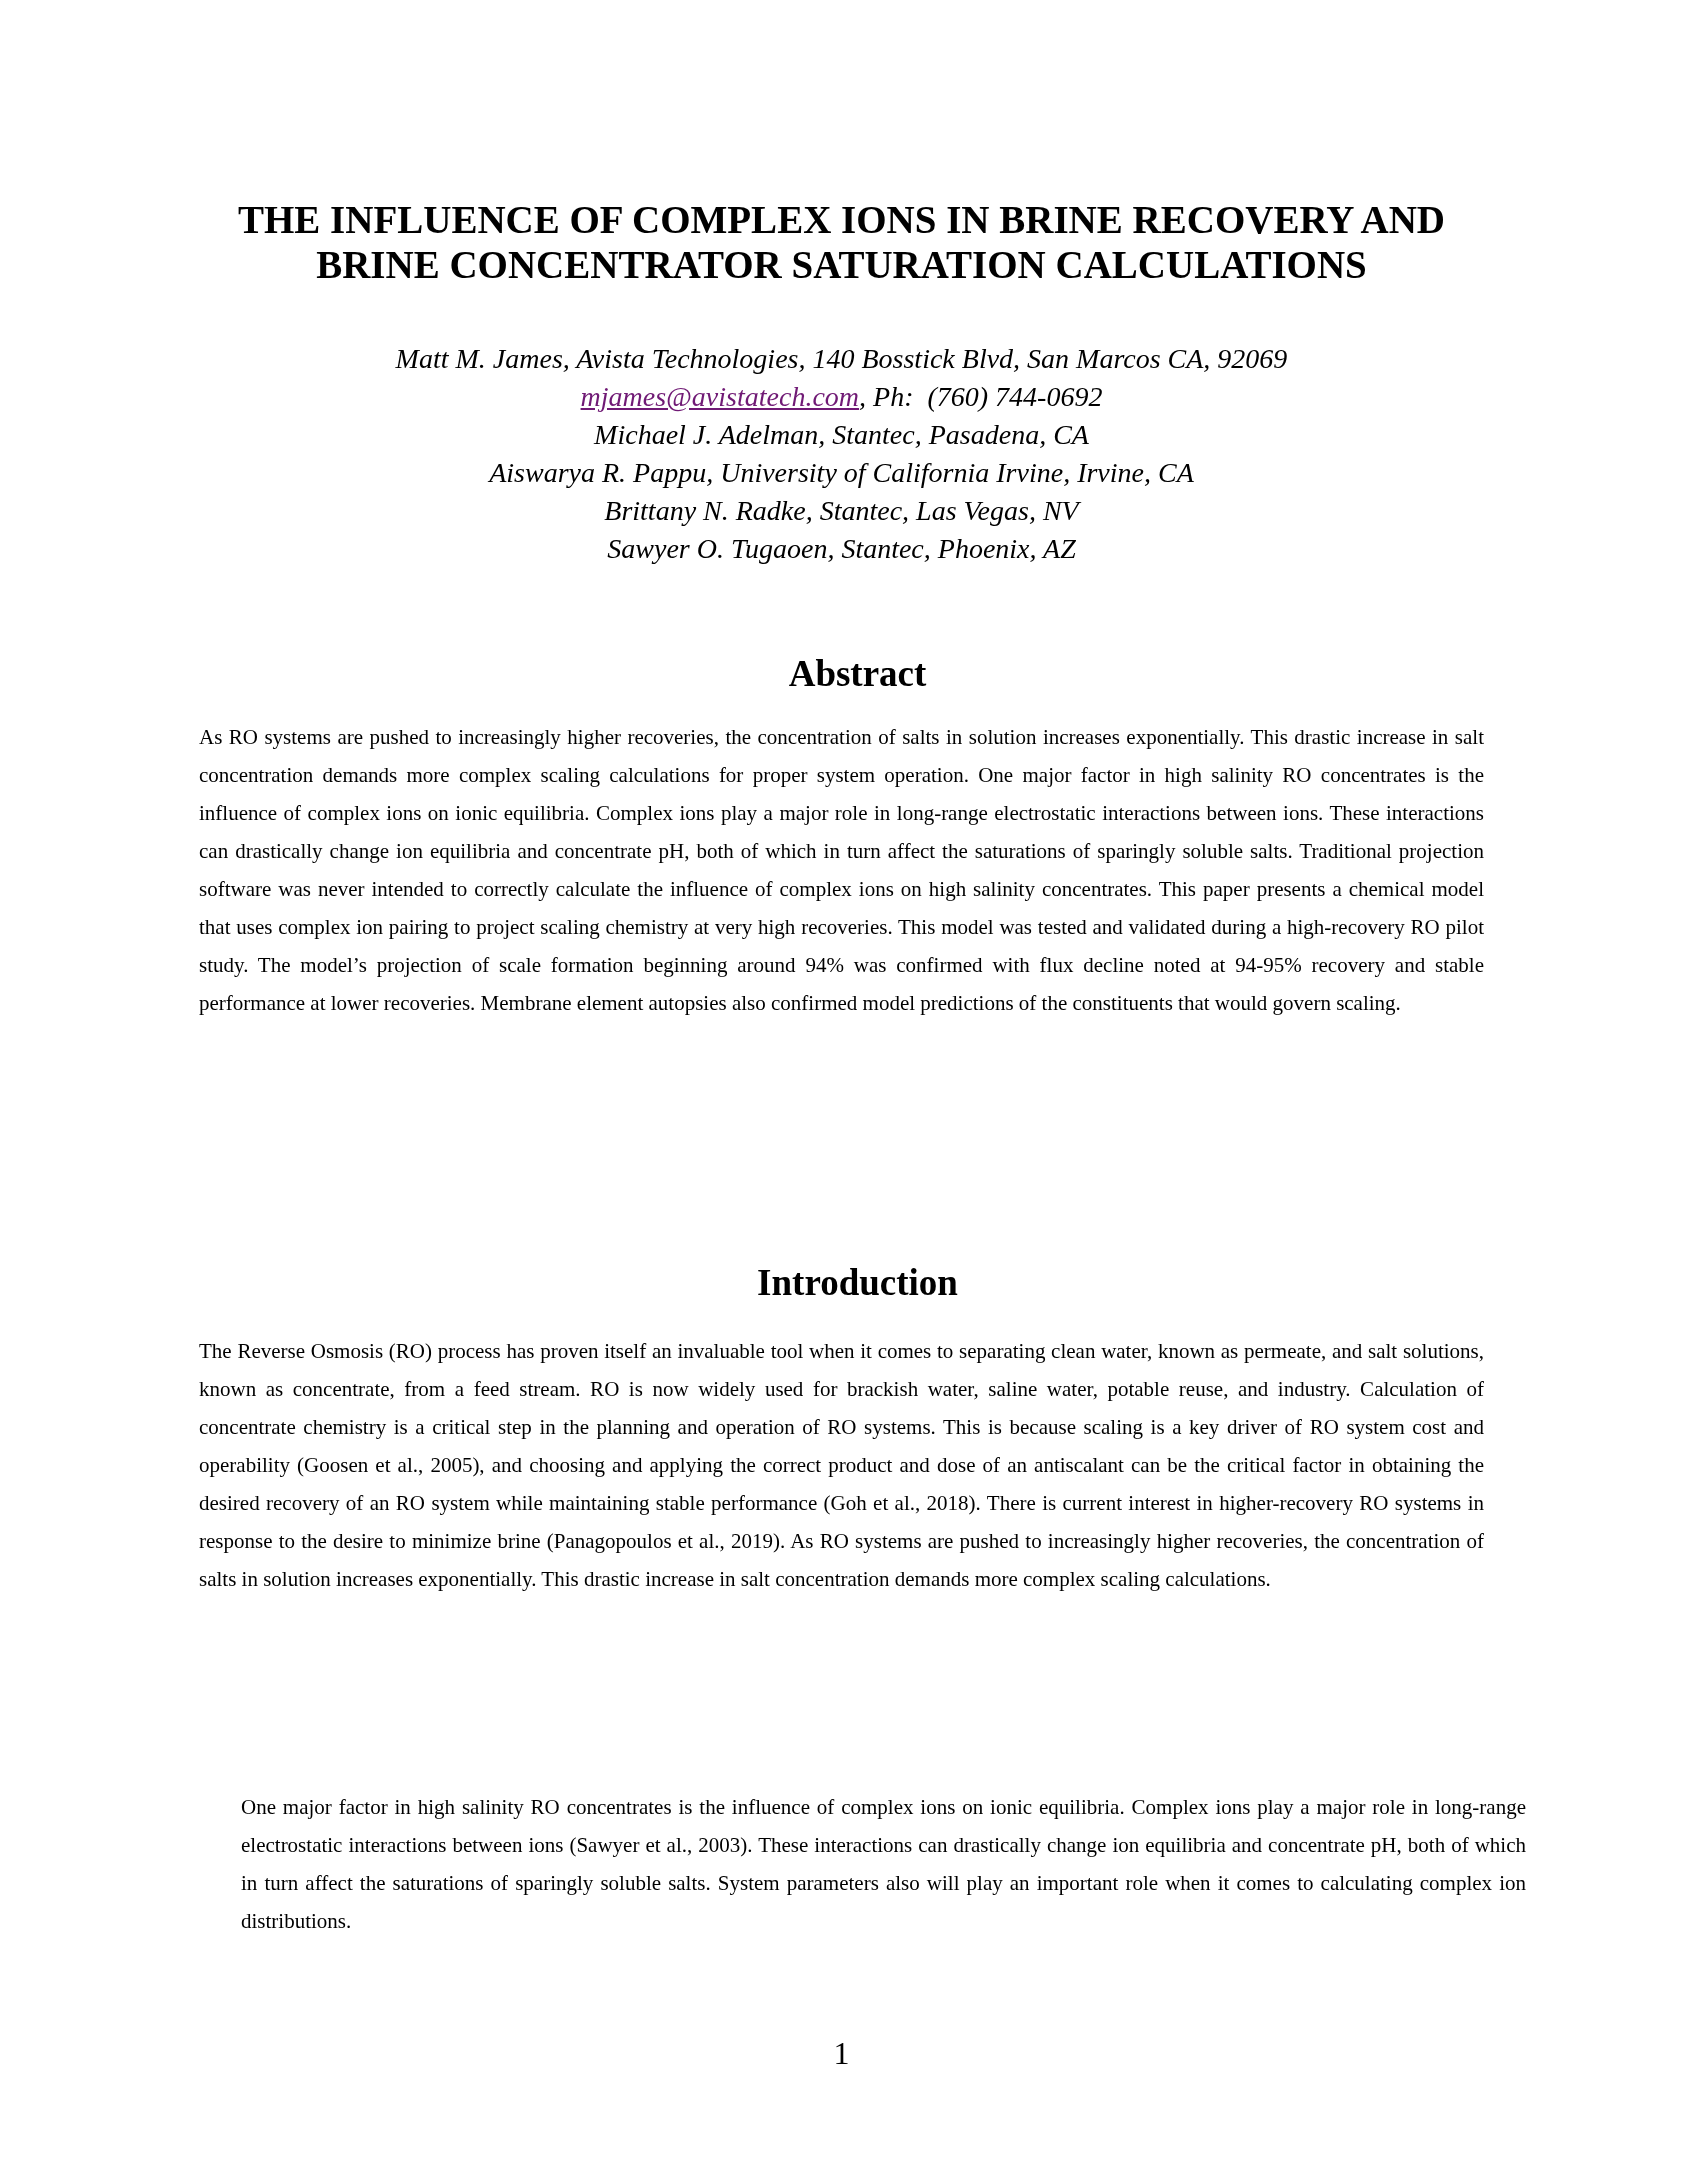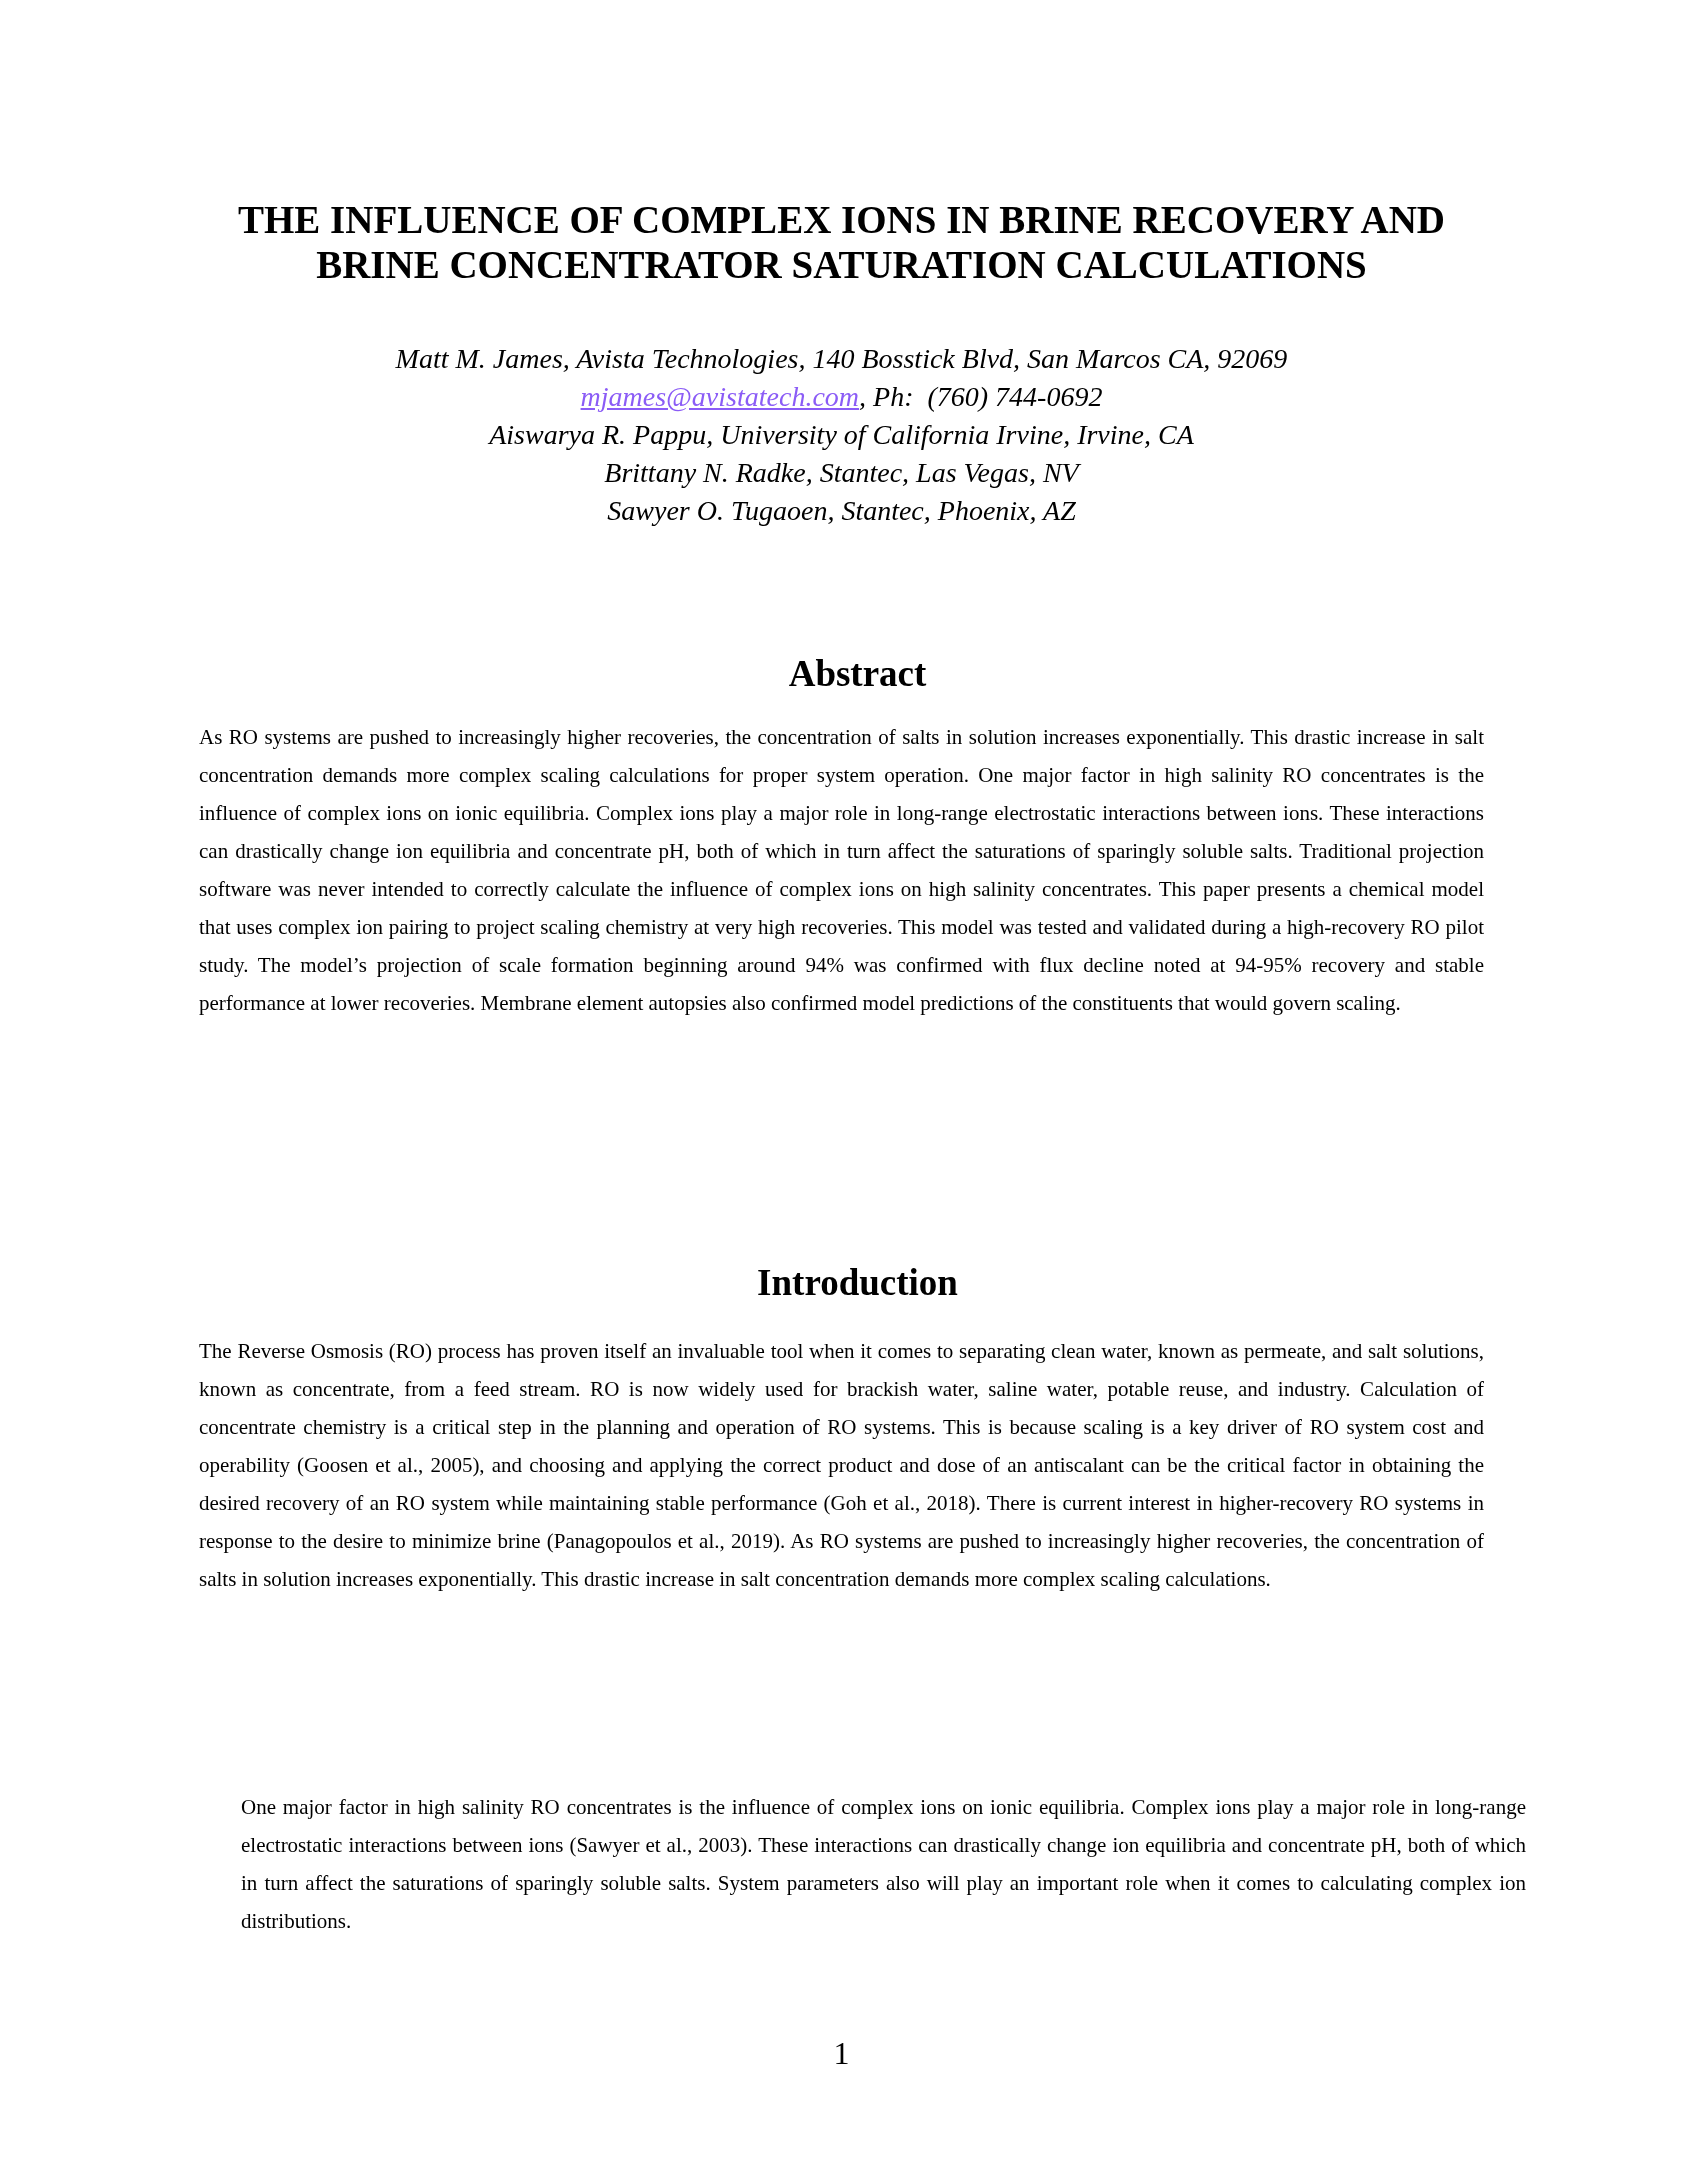--- a/index.html
+++ b/index.html
@@ -33,21 +33,21 @@
     top: 340px;
     left: 198px;
     width: 1287px;
     text-align: center;
     font-style: italic;
     font-size: 28px;
     line-height: 38px;
   }
   .author-line { display: block; }
   .email-link {
-    color: #8b5cf6;
+    color: #701a75;
     text-decoration: underline;
     cursor: pointer;
   }
   .email-suffix { white-space: pre-wrap; }
   .section-heading {
     position: absolute;
     left: 198px;
     width: 1287px;
     margin: 16px;
     text-align: center;
@@ -85,20 +85,21 @@
 <div class="page">
 
   <h1 class="title-block">
     <span class="title-line">THE INFLUENCE OF COMPLEX IONS IN BRINE RECOVERY AND</span>
     <span class="title-line">BRINE CONCENTRATOR SATURATION CALCULATIONS</span>
   </h1>
 
   <div class="authors-block">
     <span class="author-line">Matt M. James, Avista Technologies, 140 Bosstick Blvd, San Marcos CA, 92069</span>
     <span class="author-line"><a class="email-link">mjames@avistatech.com</a><span class="email-suffix">, Ph:  (760) 744-0692</span></span>
+    <span class="author-line">Michael J. Adelman, Stantec, Pasadena, CA</span>
     <span class="author-line">Aiswarya R. Pappu, University of California Irvine, Irvine, CA</span>
     <span class="author-line">Brittany N. Radke, Stantec, Las Vegas, NV</span>
     <span class="author-line">Sawyer O. Tugaoen, Stantec, Phoenix, AZ</span>
   </div>
 
   <h2 class="section-heading abstract-heading">Abstract</h2>
 
   <p class="body-para abstract-body">As RO systems are pushed to increasingly higher recoveries, the concentration of salts in solution increases exponentially. This drastic increase in salt concentration demands more complex scaling calculations for proper system operation. One major factor in high salinity RO concentrates is the influence of complex ions on ionic equilibria. Complex ions play a major role in long-range electrostatic interactions between ions.  These interactions can drastically change ion equilibria and concentrate pH, both of which in turn affect the saturations of sparingly soluble salts. Traditional projection software was never intended to correctly calculate the influence of complex ions on high salinity concentrates. This paper presents a chemical model that uses complex ion pairing to project scaling chemistry at very high recoveries. This model was tested and validated during a high-recovery RO pilot study.  The model’s projection of scale formation beginning around 94% was confirmed with flux decline noted at 94-95% recovery and stable performance at lower recoveries. Membrane element autopsies also confirmed model predictions of the constituents that would govern scaling.</p>
 
   <h2 class="section-heading intro-heading">Introduction</h2>

